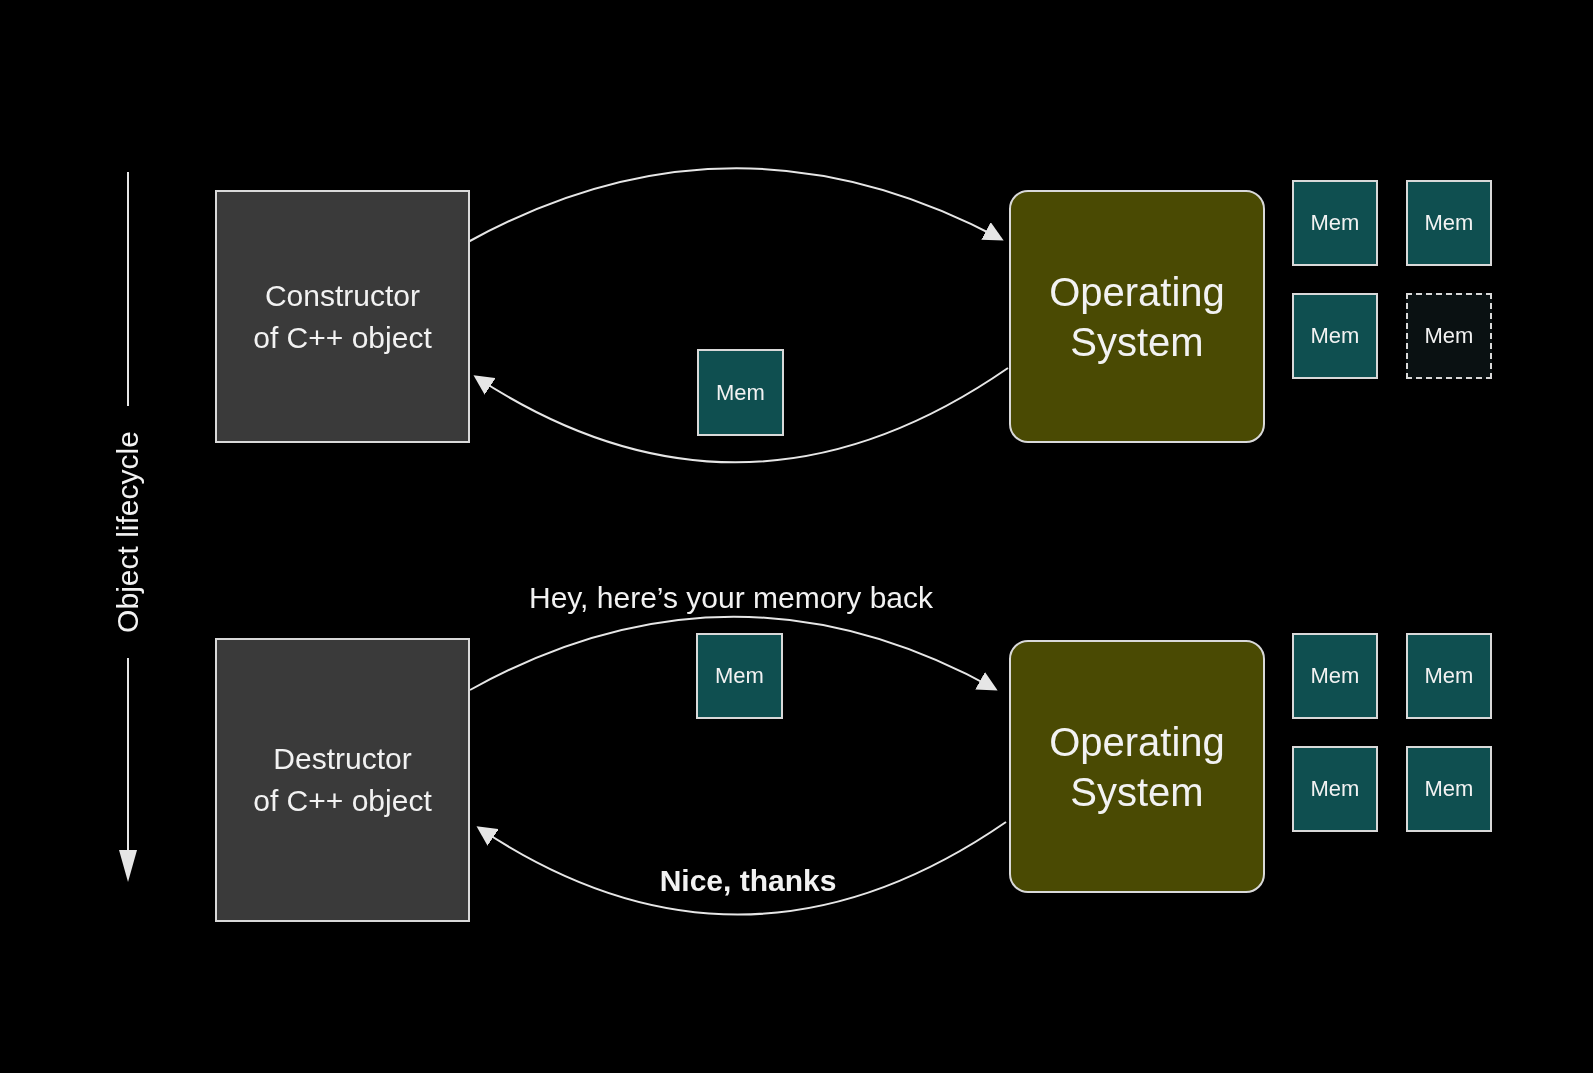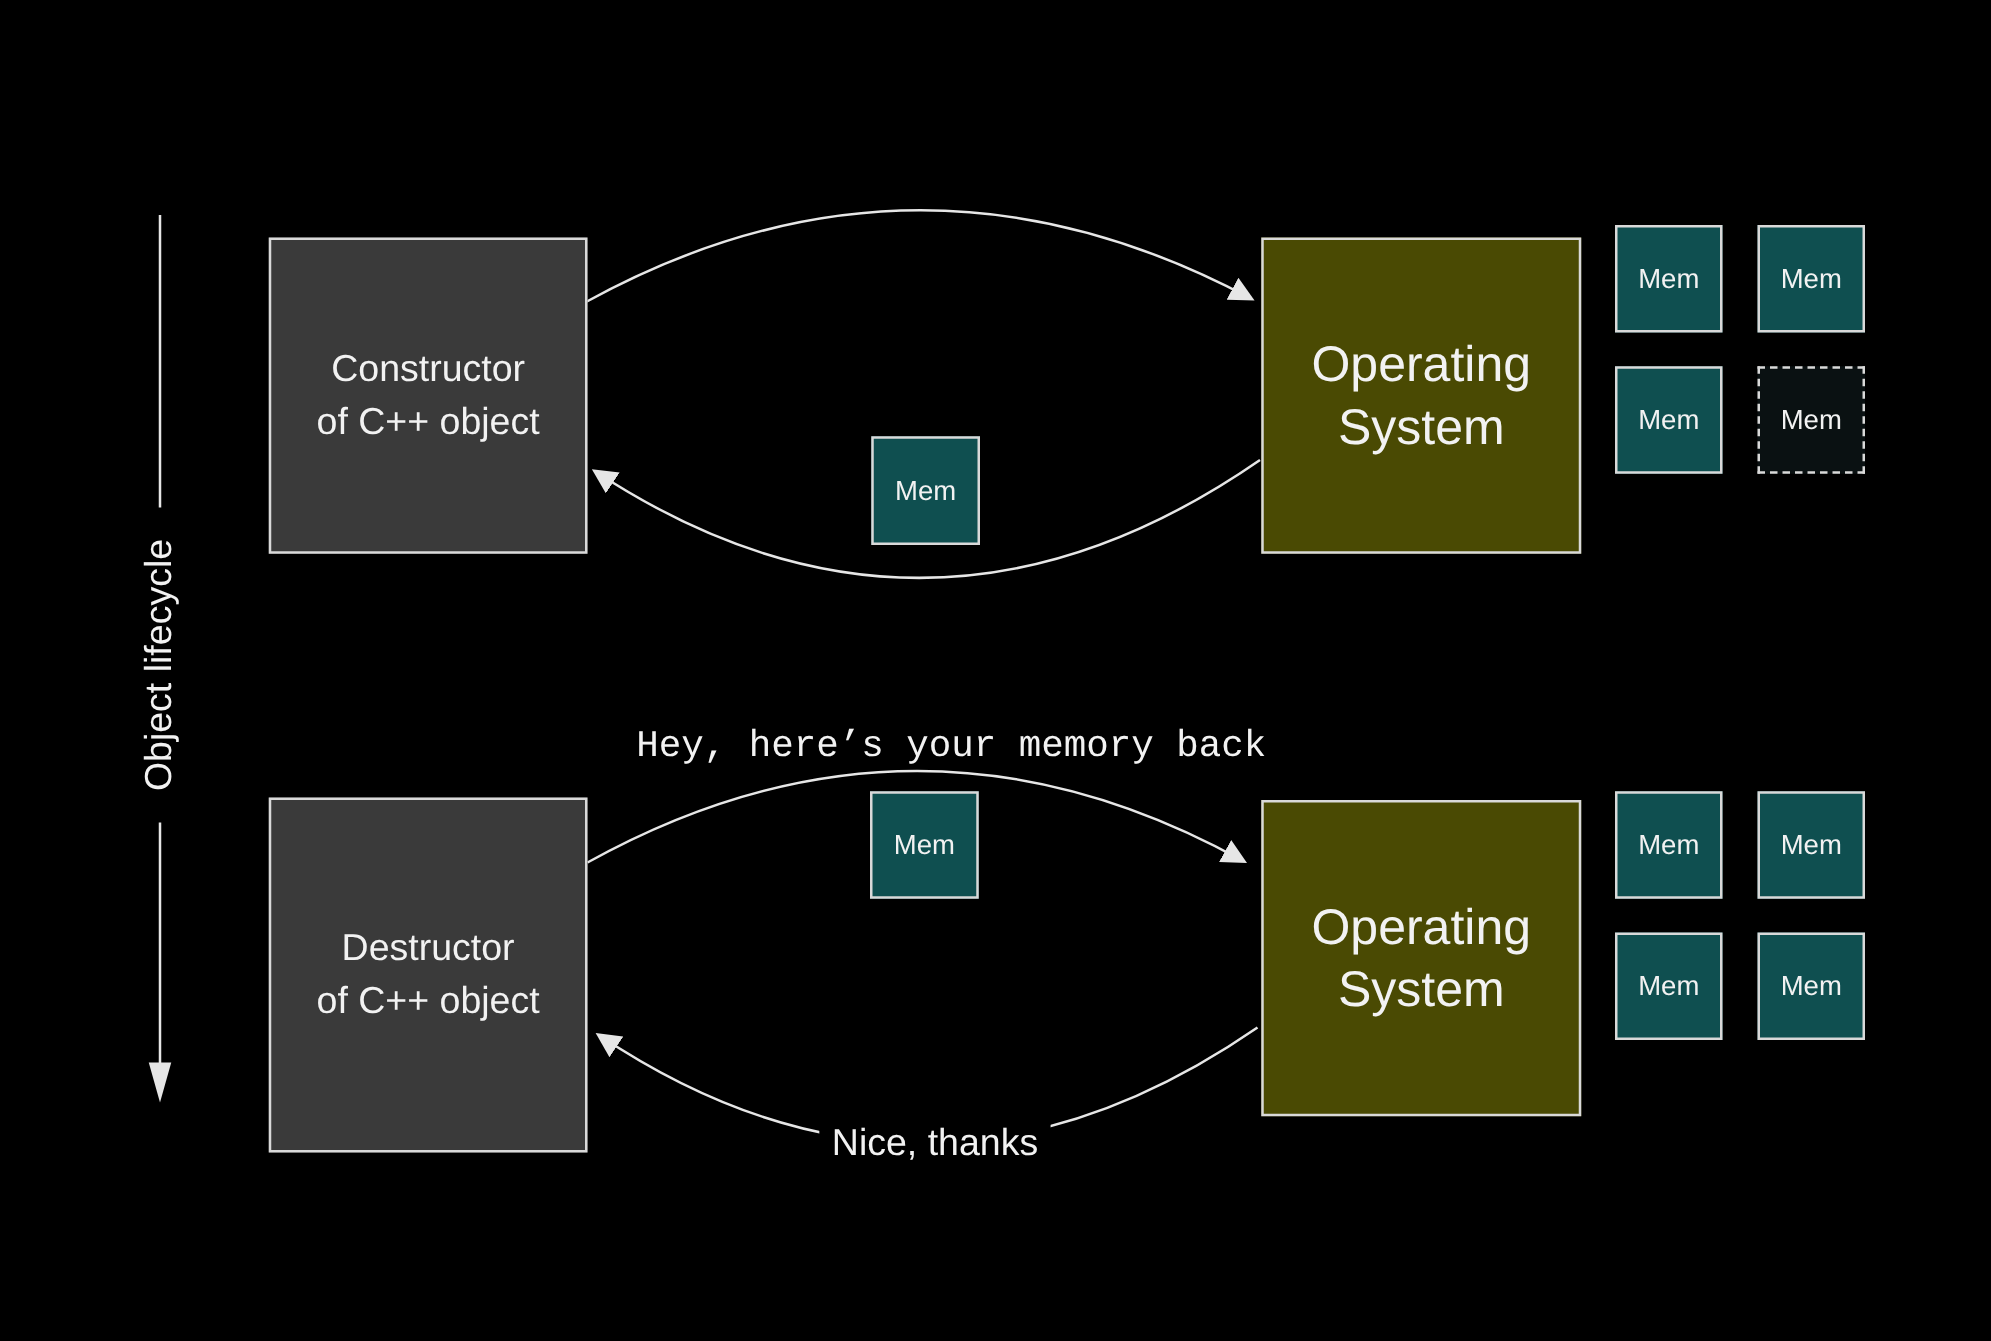--- a/index.html
+++ b/index.html
@@ -40,20 +40,21 @@
   }
   .actor {
     background: var(--actor-fill, #3a3a3a);
     font-size: 30px;
     line-height: 1.4;
   }
   .osbox {
     background: var(--os-fill, #4a4a03);
     font-size: 40px;
     line-height: 1.25;
+    border-radius: 19px;
   }
   .mem {
     position: absolute;
     box-sizing: border-box;
     width: 86px;
     height: 86px;
     background: var(--mem-fill, #0f4f50);
     border: 2px solid var(--box-border, #d9d9d9);
     display: flex;
     align-items: center;
@@ -125,23 +126,23 @@
   <div class="mem solid" style="left:1406px; top:180px;">Mem</div>
   <div class="mem solid" style="left:1292px; top:293px;">Mem</div>
   <div class="mem dashed" style="left:1406px; top:293px;">Mem</div>
 
   <div class="bigbox actor" style="left:215px; top:628px; width:255px; height:284px;">Destructor
 of C++ object</div>
 
   <div class="bigbox osbox" style="left:1009px; top:630px; width:256px; height:253px;">Operating
 System</div>
 
-  <div class="speech" style="left:761px; top:598px;font-family:Liberation Mono, monospace;">Hey, here’s your memory back</div>
+  <div class="speech" style="left:731px; top:598px;">Hey, here’s your memory back</div>
 
-  <div class="speech on-line" style="left:748px; top:915px;">Nice, thanks</div>
+  <div class="speech on-line" style="left:748px; top:881px;font-weight:bold;">Nice, thanks</div>
 
   <div class="mem" style="left:696px; top:633px; width:87px; height:86px;">Mem</div>
 
   <div class="mem solid" style="left:1292px; top:633px;">Mem</div>
   <div class="mem solid" style="left:1406px; top:633px;">Mem</div>
   <div class="mem solid" style="left:1292px; top:746px;">Mem</div>
   <div class="mem solid" style="left:1406px; top:746px;">Mem</div>
 
 </div>
 

